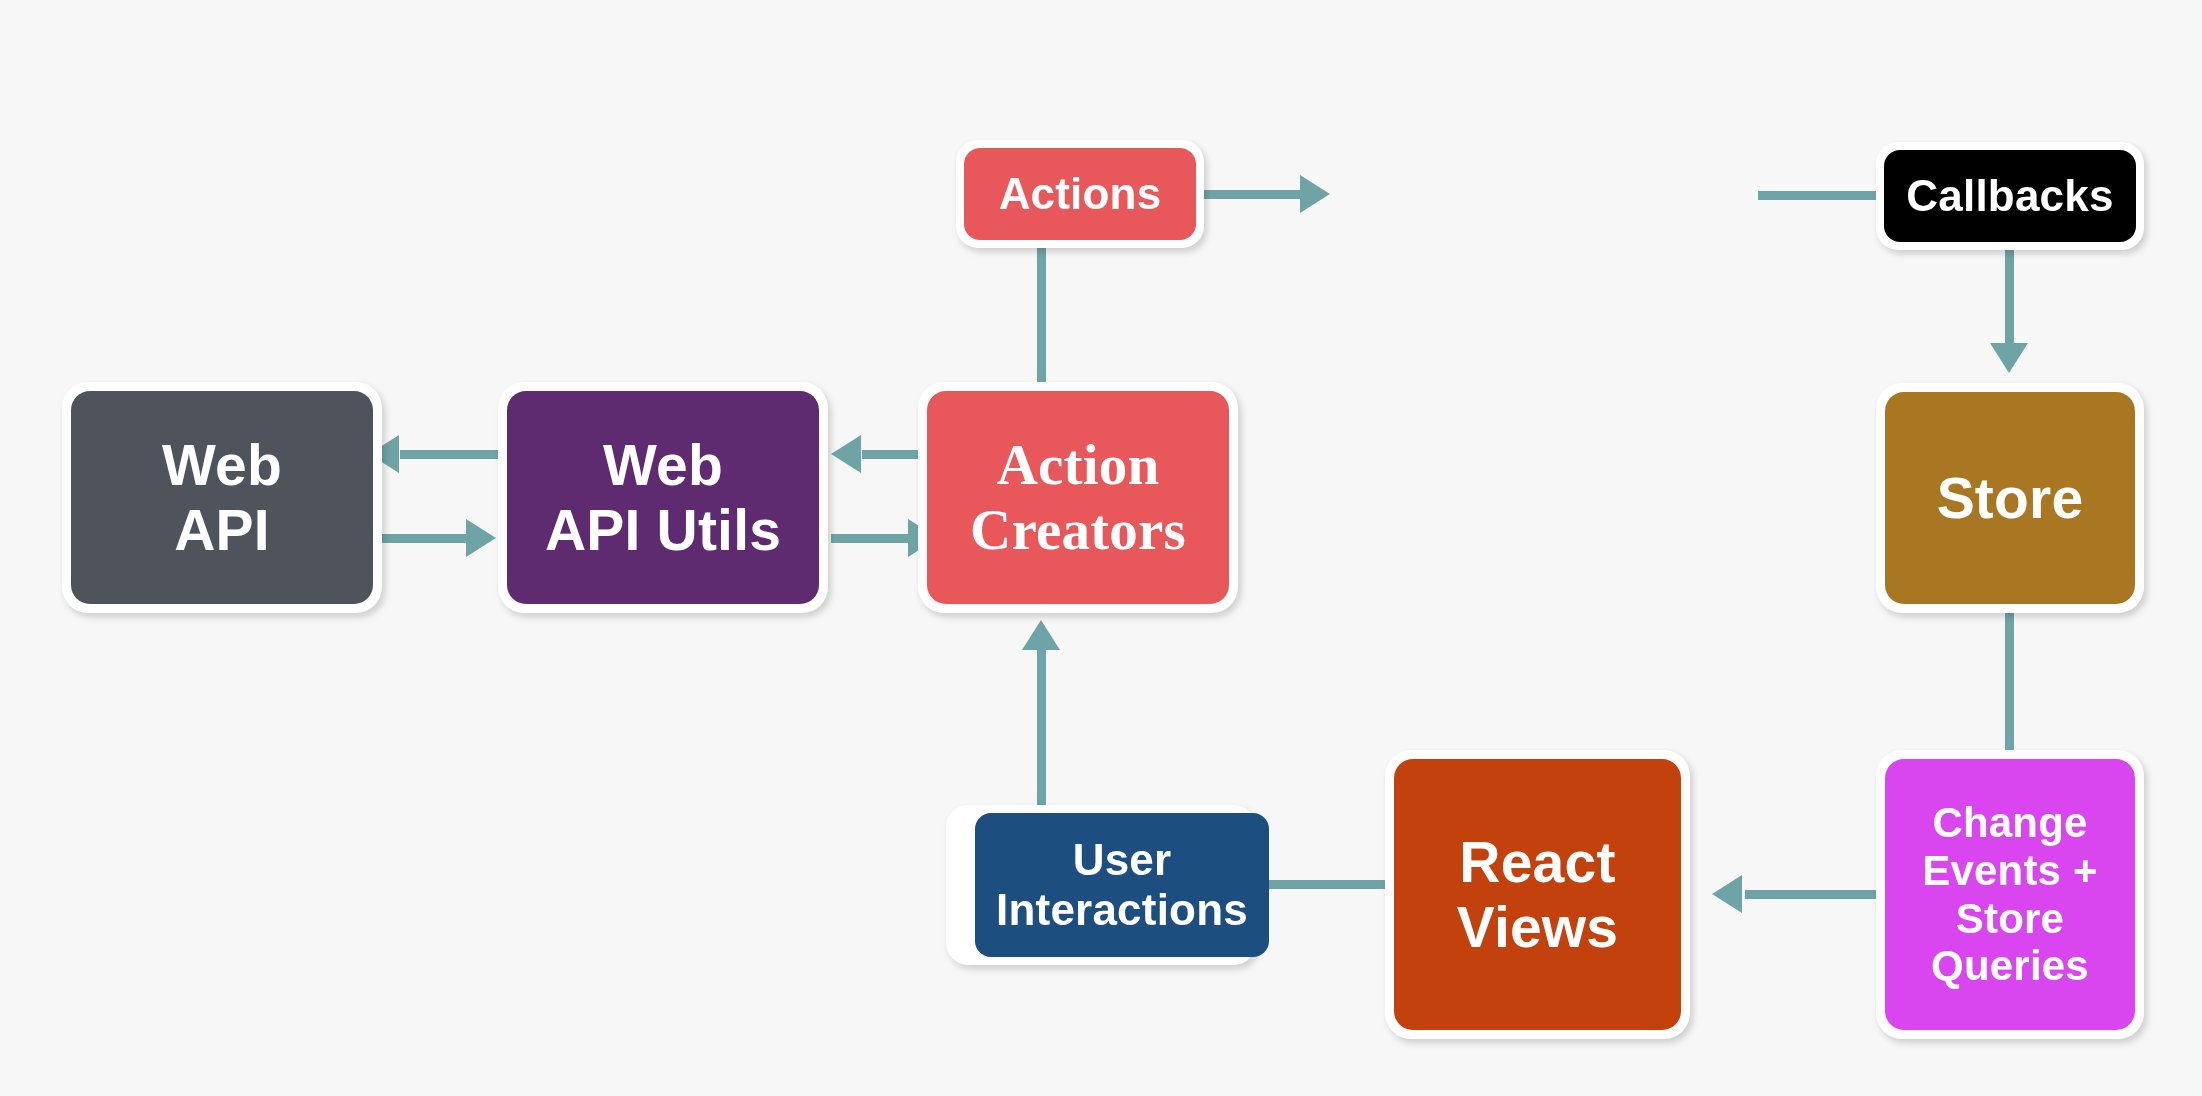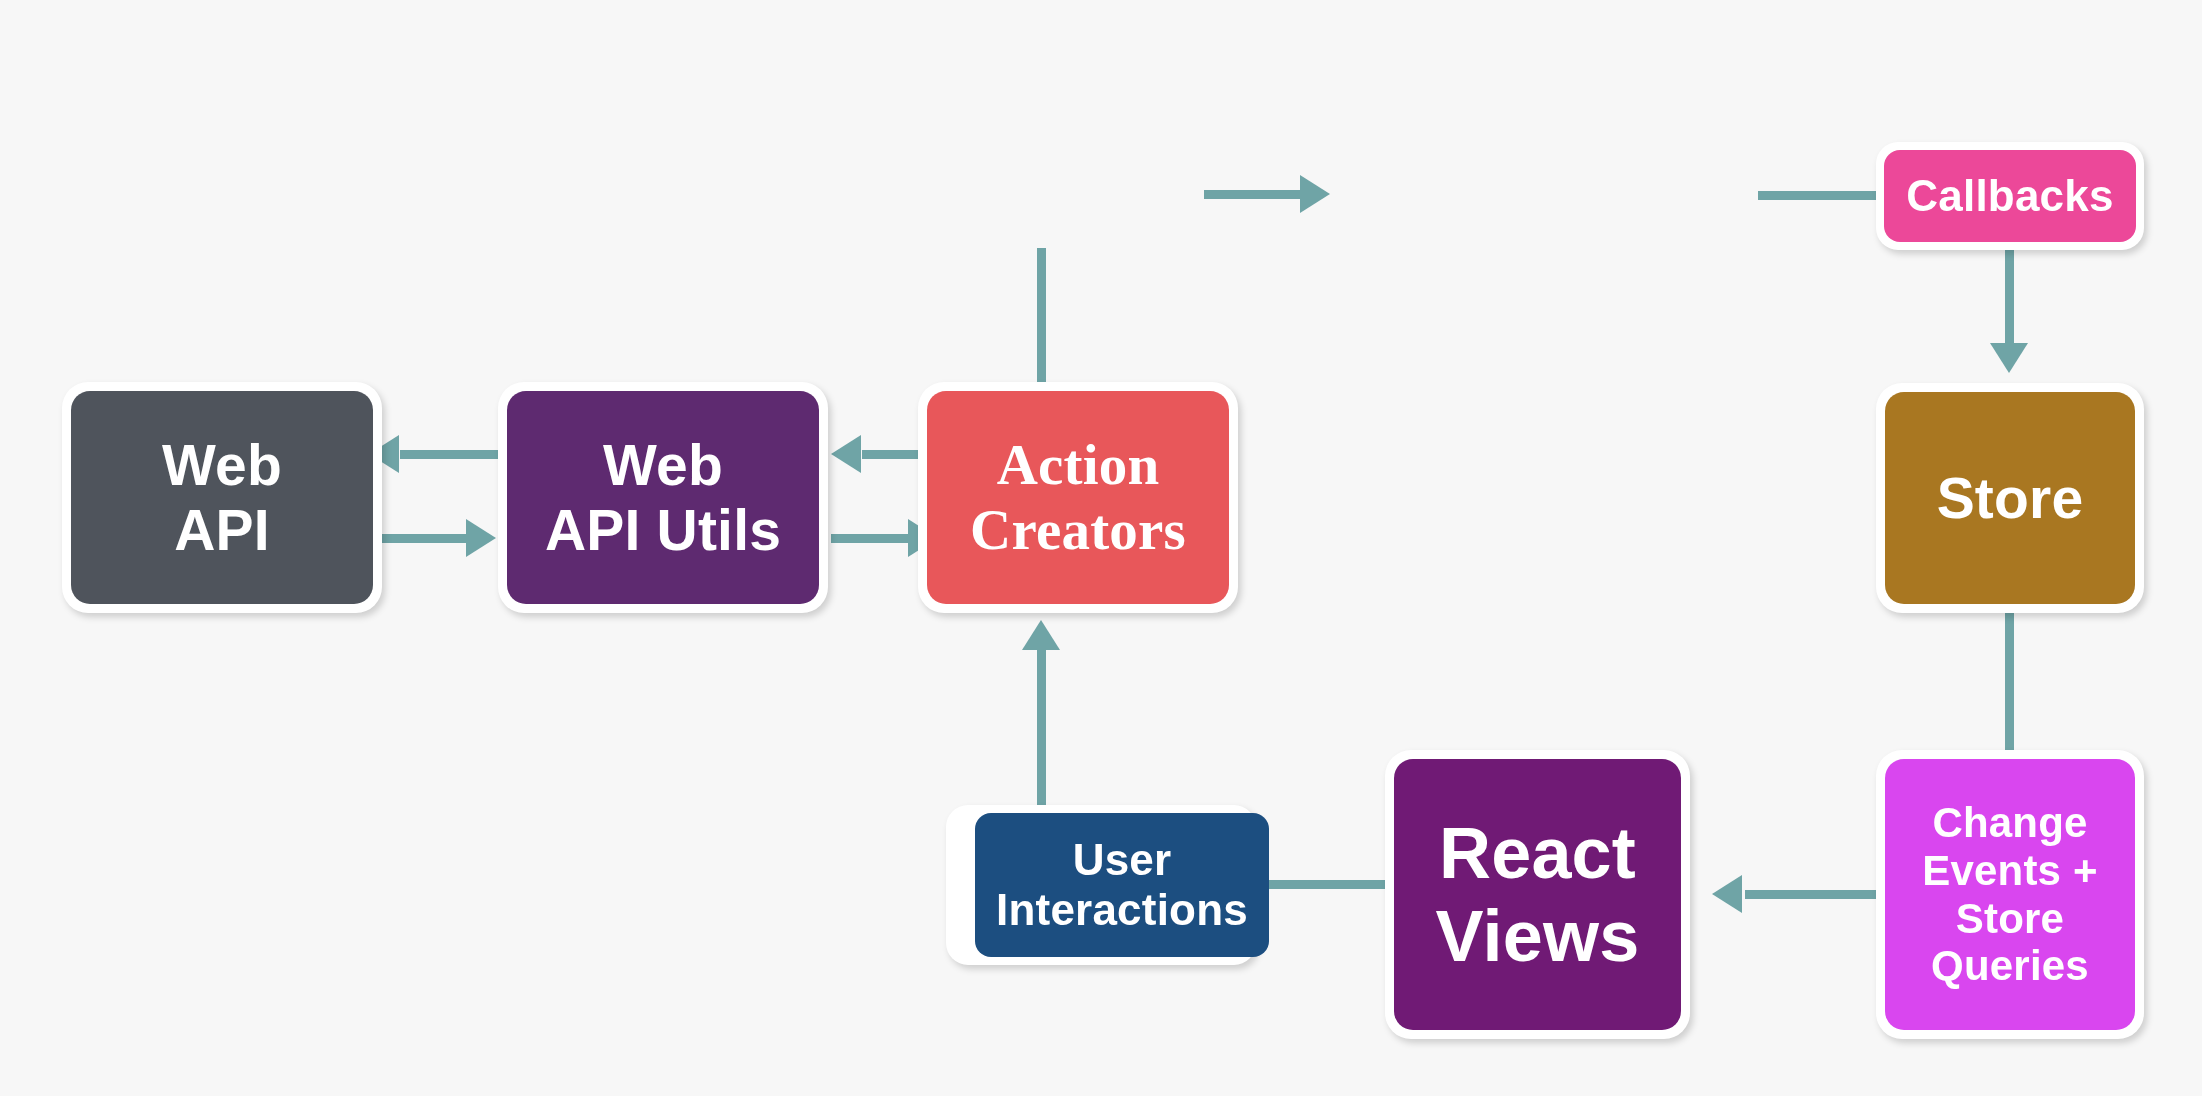--- a/index.html
+++ b/index.html
@@ -111,45 +111,50 @@
 
   <div class="edge h" style="left:831px; top:534px; width:85px;"></div>
   <div class="arrowhead right" style="left:908px; top:519px;"></div>
 
   <div class="edge h" style="left:400px; top:450px; width:105px;"></div>
   <div class="arrowhead left" style="left:369px; top:435px;"></div>
 
   <div class="edge h" style="left:374px; top:534px; width:100px;"></div>
   <div class="arrowhead right" style="left:466px; top:519px;"></div>
 
+  <div class="node small" style="left:956px; top:140px; width:248px; height:108px;">
+    <div class="fill" style="background:#e8575a; font-size:44px;">
+      <span>Actions</span>
+    </div>
+  </div>
 
 
   <div class="node small" style="left:1876px; top:142px; width:268px; height:108px;">
-    <div class="fill" style="background:#ec4899; font-size:44px;">
+    <div class="fill" style="background:#000000; font-size:44px;">
       <span>Callbacks</span>
     </div>
   </div>
 
   <div class="node" style="left:1876px; top:383px; width:268px; height:230px;">
     <div class="fill" style="background:#a97721; font-size:57px;">
       <span>Store</span>
     </div>
   </div>
 
   <div class="node" style="left:1876px; top:750px; width:268px; height:289px;">
     <div class="fill" style="background:#d946ef; font-size:42px;">
       <span>Change
 Events +
 Store
 Queries</span>
     </div>
   </div>
 
   <div class="node" style="left:1385px; top:750px; width:305px; height:289px;">
-    <div class="fill" style="background:#701a75; font-size:72px;">
+    <div class="fill" style="background:#c2410c; font-size:57px;">
       <span>React
 Views</span>
     </div>
   </div>
 
   <div class="node small" style="left:946px; top:805px; width:310px; height:160px;">
     <div class="fill" style="background:#1c4e80; font-size:44px;margin-left:21px;">
       <span>User
 Interactions</span>
     </div>

